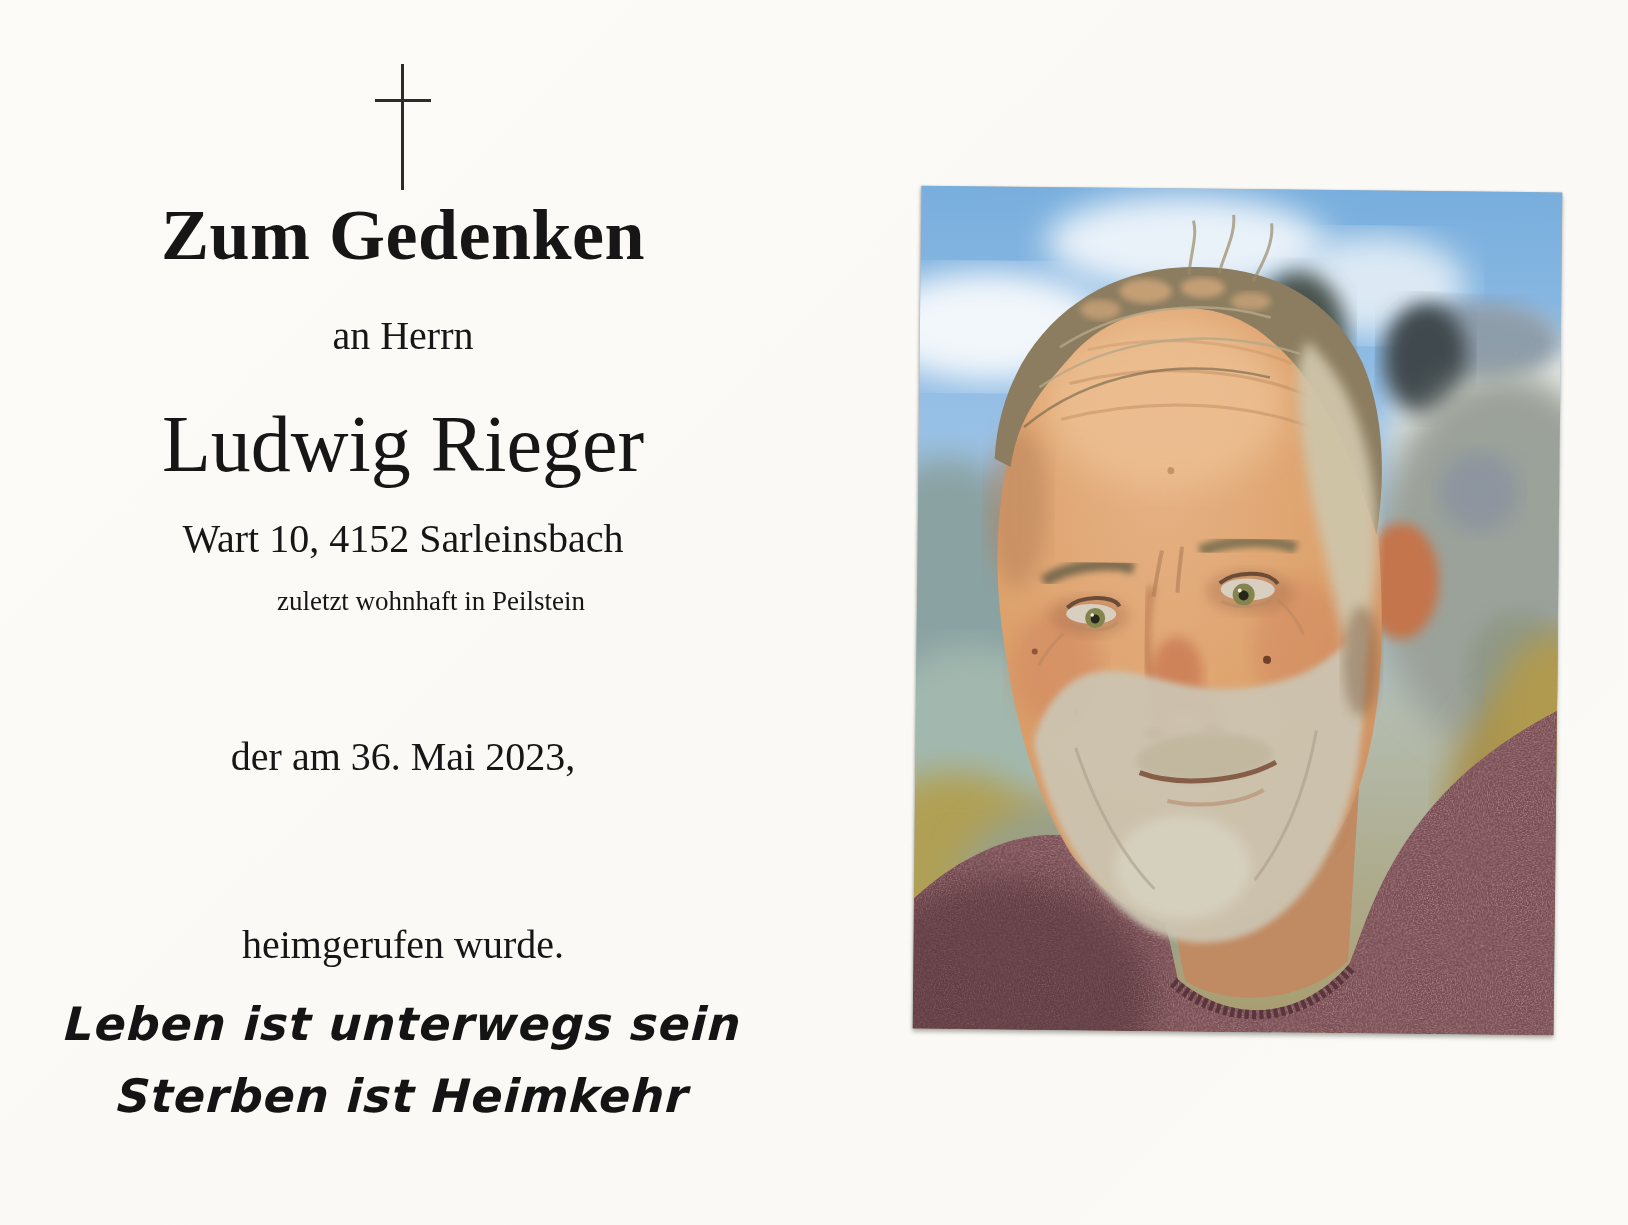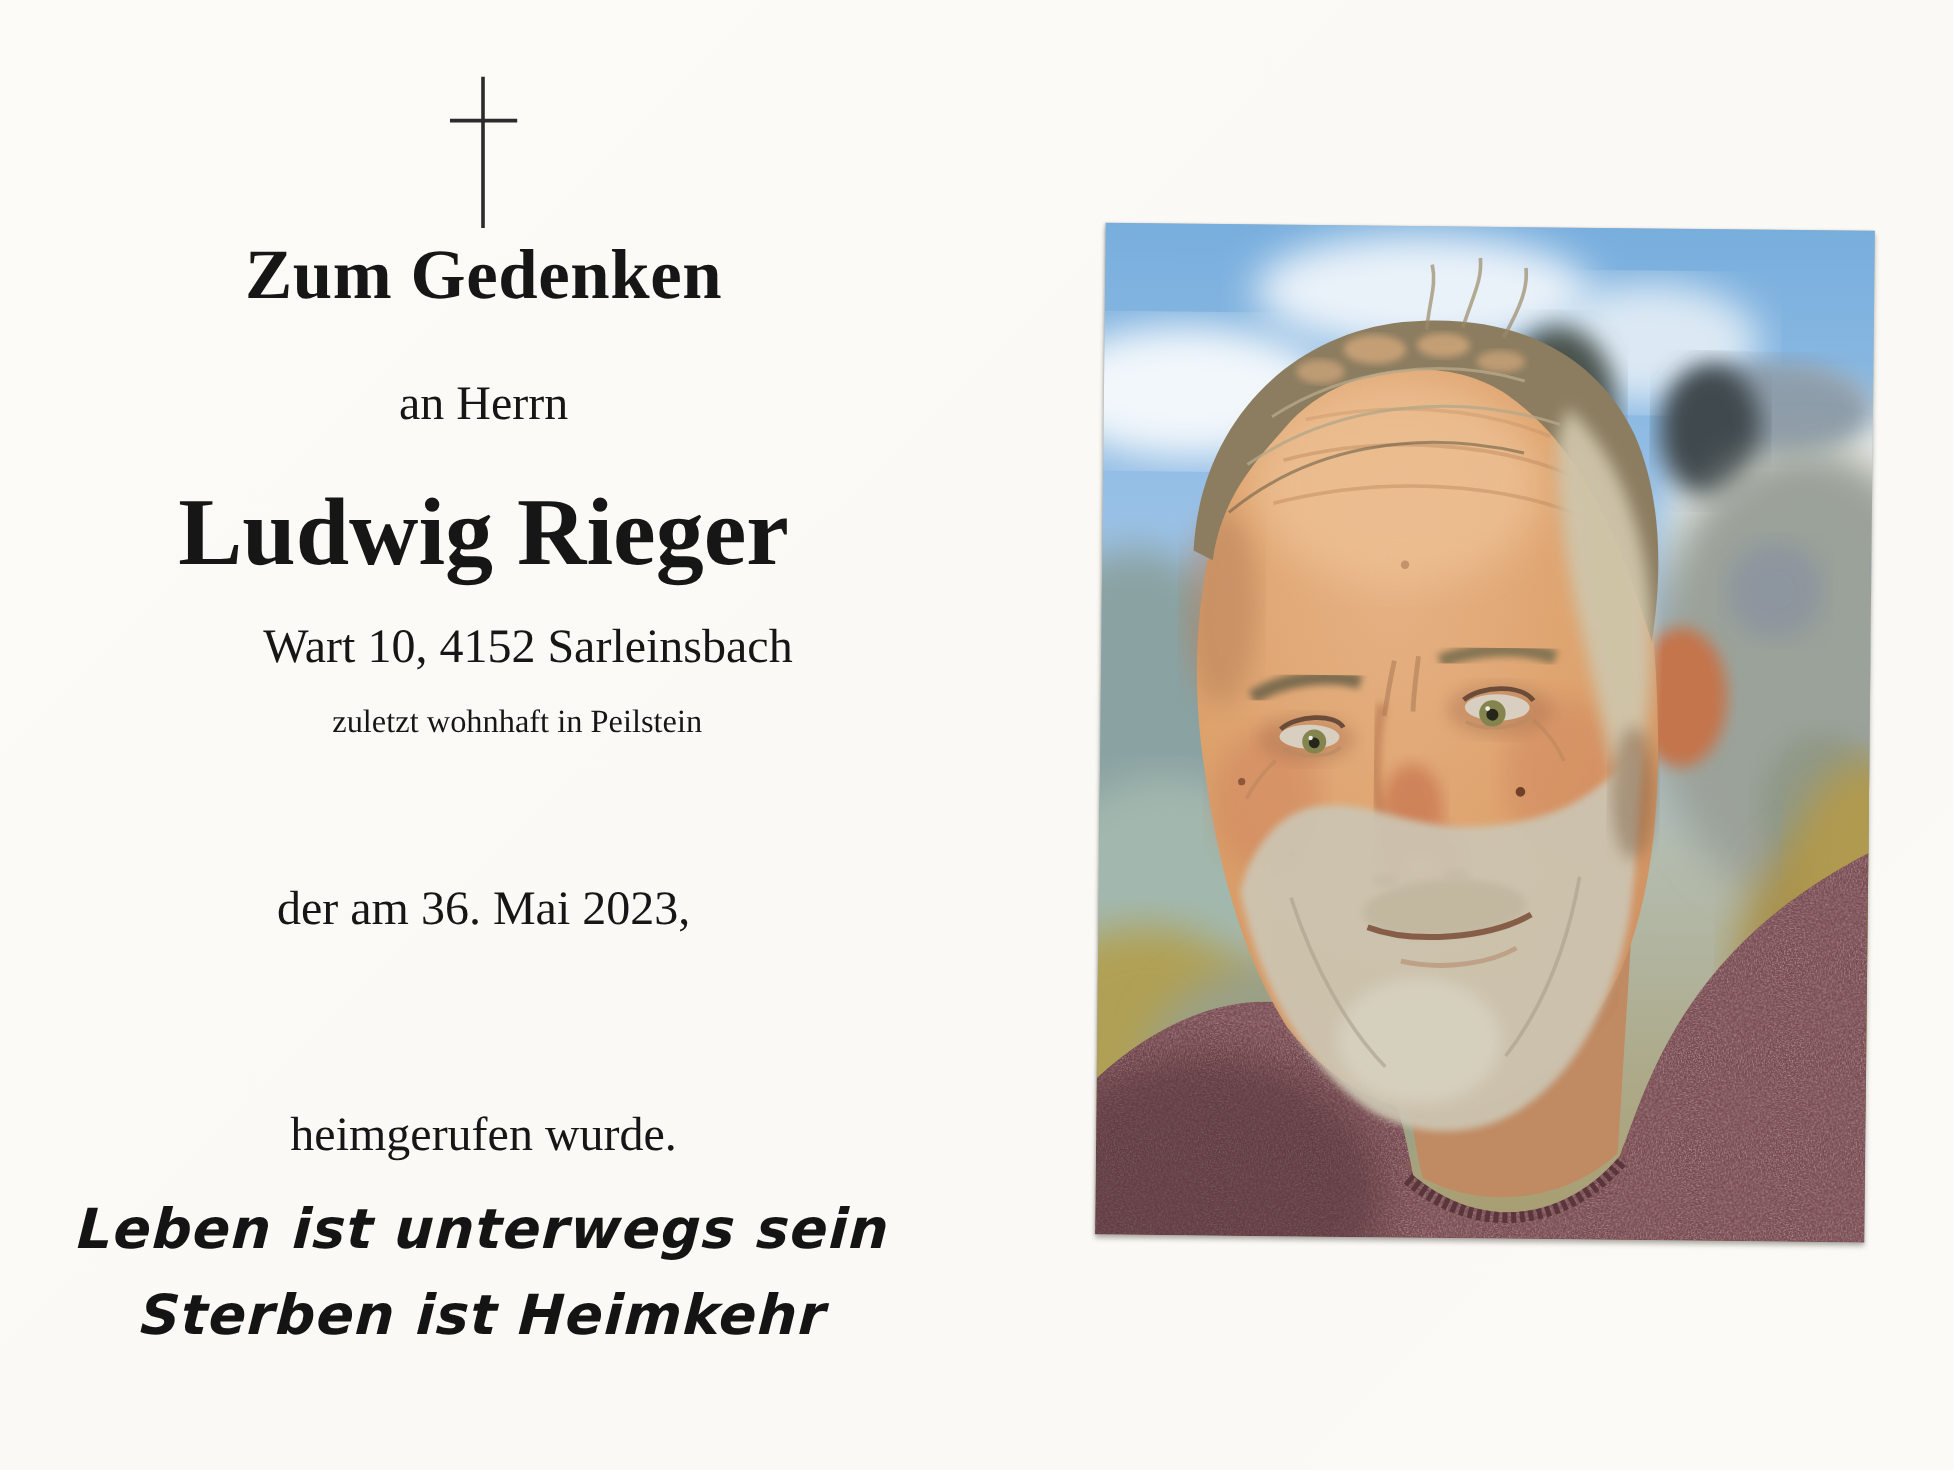--- a/index.html
+++ b/index.html
@@ -16,24 +16,24 @@
   }
   .text-col{
     position:absolute;left:0;top:0;width:806px;height:1225px;
   }
   .line{
     position:absolute;left:0;width:806px;
     text-align:center;line-height:1;white-space:nowrap;
     color:#161616;
   }
   .cross{position:absolute;left:373px;top:62px;}
-  .title   {top:199px;font-size:59px;font-weight:bold;letter-spacing:0.5px;}
+  .title   {top:199px;font-size:72px;font-weight:bold;letter-spacing:0.5px;}
   .salut   {top:316px;font-size:40px;}
-  .name    {top:404px;font-size:80px;font-weight:bold;}
-  .addr    {top:519px;font-size:40px;padding-left:37px;}
+  .name    {top:404px;font-size:80px;font-weight:normal;}
+  .addr    {top:519px;font-size:40px;}
   .resid   {top:588px;font-size:27px;margin-left:28px;}
   .ob1     {top:737px;font-size:40px;}
   .ob2     {top:811px;font-size:40px;}
   .ob3     {top:884px;font-size:40px;margin-top:41px;}
   .quote{
     font-family:"DejaVu Sans","Liberation Sans",sans-serif;
     font-style:italic;font-weight:600;color:#141414;
     letter-spacing:1px;font-size:46px;
     transform:skewX(-3deg);
   }

